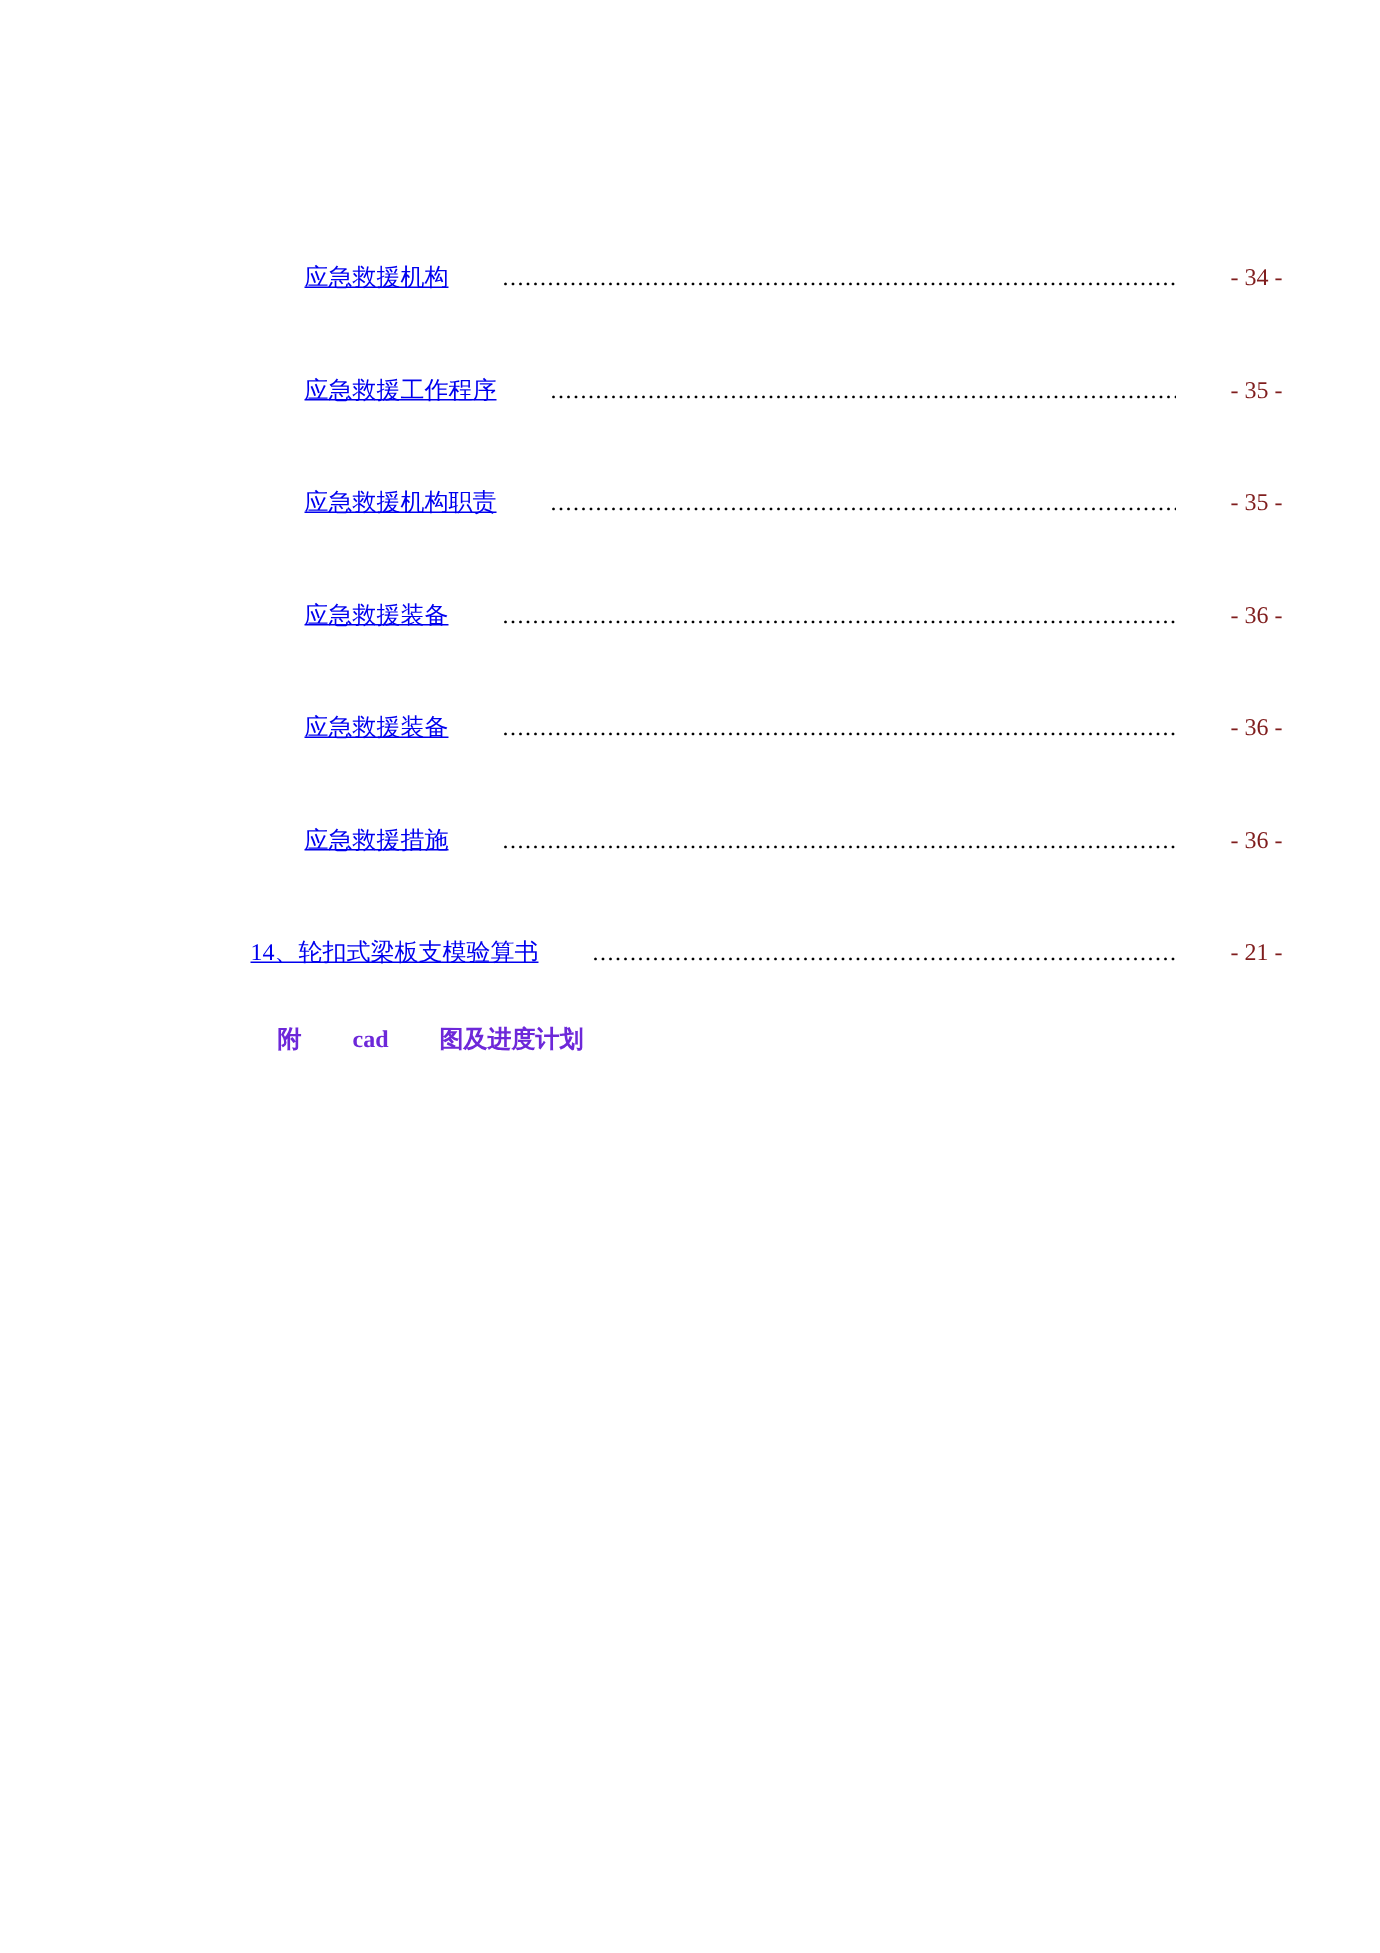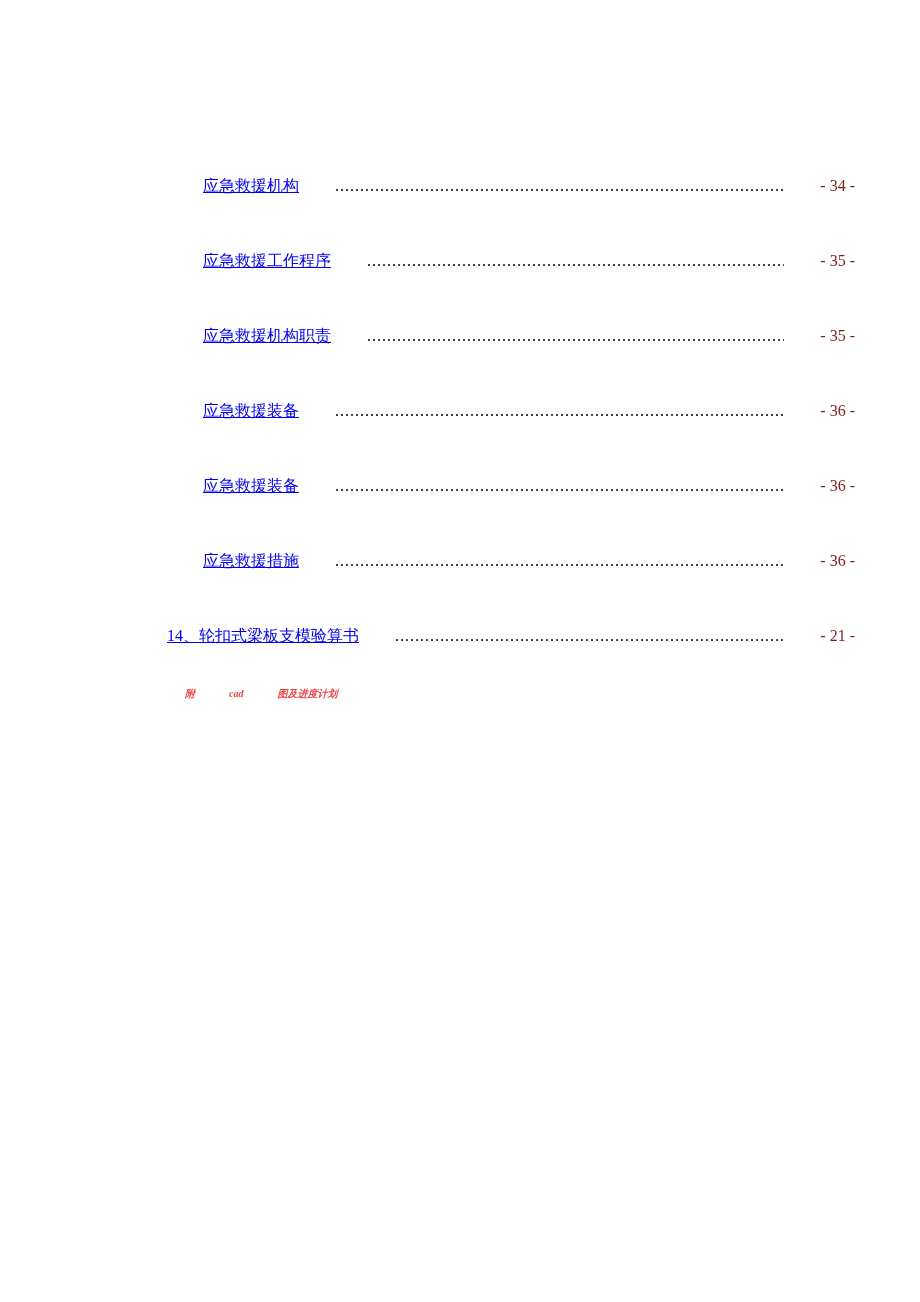--- a/index.html
+++ b/index.html
@@ -45,25 +45,24 @@
       color: #000000;
       letter-spacing: 1px;
       padding: 0 2px;
     }
     .toc-page {
       color: #7f1d1d;
       flex-shrink: 0;
       padding-left: 2px;
     }
     .appendix-line {
-      font-size: 10px;
+      font-size: 16px;
       line-height: 24px;
       padding-left: 18px;
-      color: #ef4444;
-      font-style: italic;
+      color: #6d28d9;
     }
     .appendix-line .bold {
       font-weight: bold;
     }
   </style>
 </head>
 <body>
 
 <div class="toc-container">
   <div class="toc-entry level-2">

